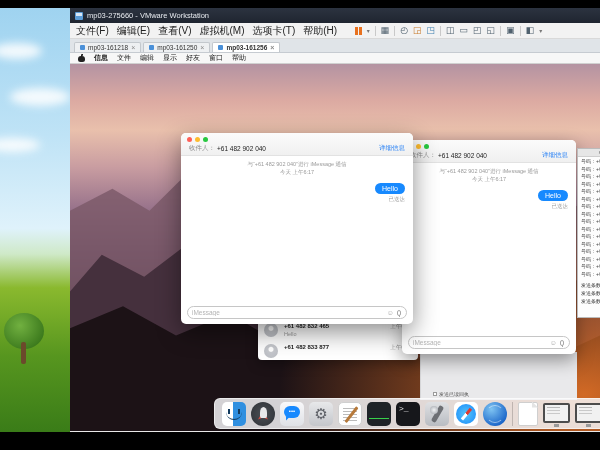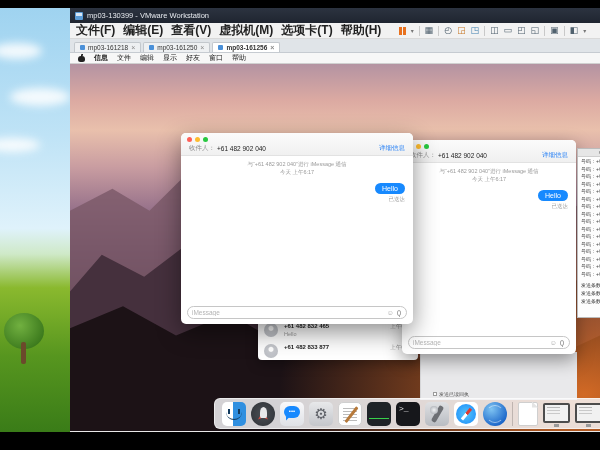--- a/index.html
+++ b/index.html
@@ -15,21 +15,21 @@
           background:radial-gradient(circle at 40% 35%, #71b040, #3c7a1d 75%); }
   .host-tree-trunk { position:absolute; left:21px; top:334px; width:5px; height:22px; background:#6b4a2b; border-radius:2px; }
 
   
   .vmw { position:absolute; left:70px; top:8px; width:530px; height:424px; background:#e8e8e8; }
   .vmw-titlebar { height:15px; background:linear-gradient(180deg,#2c3340,#1f2530); display:flex; align-items:center; padding:0 5px; gap:4px; }
   .vmw-logo { width:8px; height:8px; background:#5b9bd5; border-radius:1px; position:relative; flex:0 0 auto;}
   .vmw-logo::after{content:""; position:absolute; left:1px; top:1px; width:6px; height:3px; background:#d7e6f5;}
   .vmw-title { color:#e6e9ee; font-size:7.5px; white-space:nowrap; }
   .vmw-menubar { height:16px; background:#f2f2f2; border-bottom:1px solid #d9d9d9; display:flex; align-items:center; padding:0 6px; gap:8px; }
-  .vmw-menu-item { font-size:12px; color:#222; white-space:nowrap;font-weight:bold; }
+  .vmw-menu-item { font-size:10px; color:#222; white-space:nowrap; }
   .vmw-tools { display:flex; align-items:center; gap:5px; margin-left:10px; }
   .tool-glyph { font-size:9px; color:#50616e; line-height:1; }
   .tool-sep { width:1px; height:10px; background:#c9c9c9; }
   .pause-bars { display:flex; gap:1.5px; align-items:center; }
   .pause-bars i { display:block; width:2.5px; height:8px; background:#e8711e; }
   .caret { font-size:6px; color:#777; }
   .vmw-tabbar { height:14px; background:#e0e4e8; border-bottom:1px solid #c6cbd1; display:flex; align-items:flex-end; padding:1px 4px 0; gap:2px; }
   .vmw-tab { display:flex; align-items:center; gap:3px; background:#eef0f2; border:1px solid #c3c8cd; border-bottom:none;
              border-radius:2px 2px 0 0; padding:1px 5px; font-size:6.5px; color:#333; white-space:nowrap; }
   .vmw-tab.active { background:#fff; font-weight:bold; }
@@ -164,21 +164,21 @@
     <div class="cloud" style="left:10px; top:80px; width:60px; height:18px;"></div>
     <div class="cloud" style="left:-15px; top:130px; width:55px; height:14px;"></div>
     <div class="host-tree-canopy"></div>
     <div class="host-tree-trunk"></div>
   </div>
 
   <div class="vmw">
 
     <div class="vmw-titlebar">
       <span class="vmw-logo"></span>
-      <span class="vmw-title">mp03-130399 - VMware Workstation</span>
+      <span class="vmw-title">mp03-275660 - VMware Workstation</span>
     </div>
 
     <div class="vmw-menubar">
       <span class="vmw-menu-item">文件(F)</span>
       <span class="vmw-menu-item">编辑(E)</span>
       <span class="vmw-menu-item">查看(V)</span>
       <span class="vmw-menu-item">虚拟机(M)</span>
       <span class="vmw-menu-item">选项卡(T)</span>
       <span class="vmw-menu-item">帮助(H)</span>
       <span class="vmw-tools">

